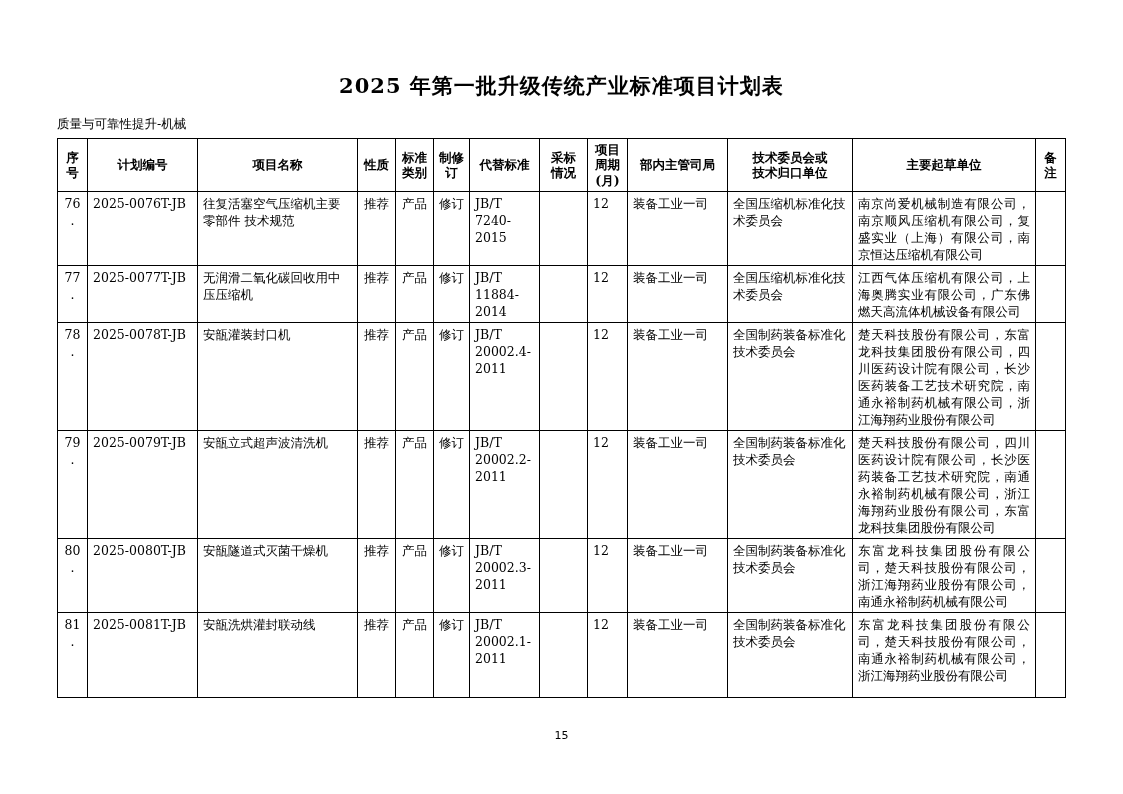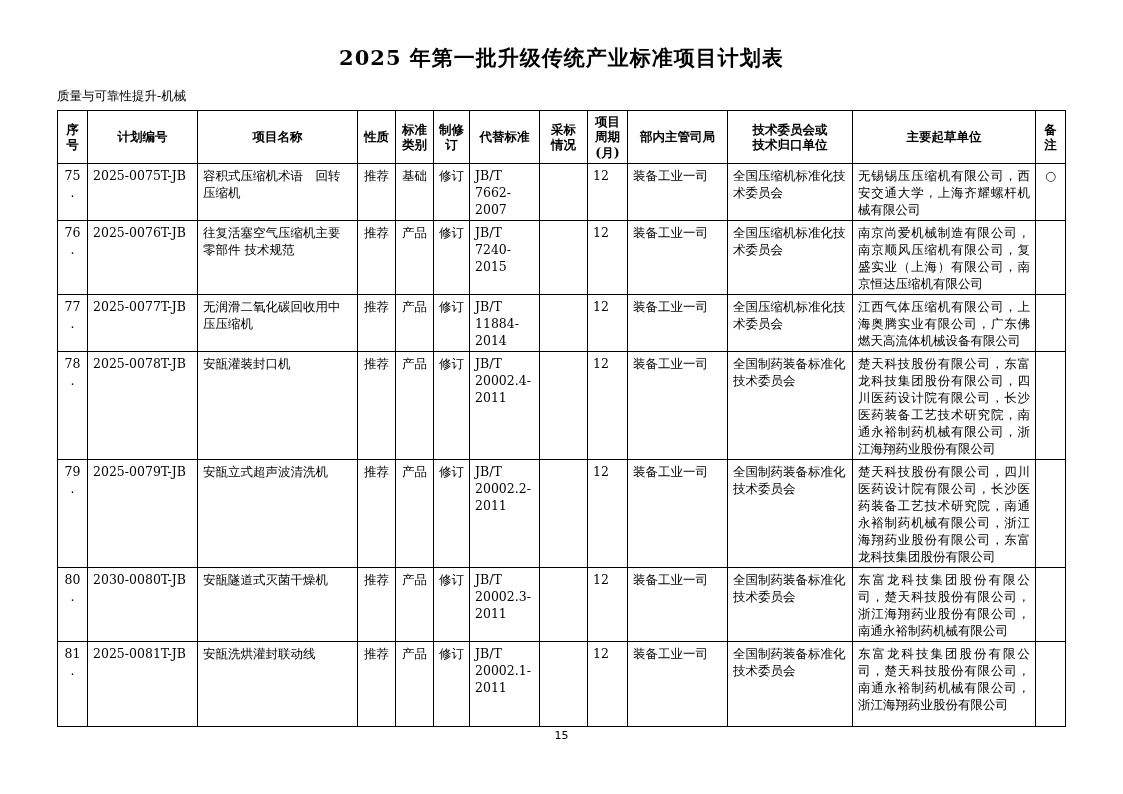--- a/index.html
+++ b/index.html
@@ -1,20 +1,20 @@
 <!DOCTYPE html>
 <html><head>
 <meta charset="utf-8">
 <style>
   html,body{margin:0;padding:0;background:#888;}
   .page{
     width:1123px;height:794px;background:#ffffff;margin:0 auto;
     position:relative;overflow:hidden;color:#000;
     font-family:"DejaVu Serif","Liberation Serif",serif;
-    box-sizing:border-box;padding-top:44px;
+    box-sizing:border-box;padding-top:72px;
   }
   .title{
     margin:0 0 16px 0;text-align:center;
     font-size:21px;font-weight:bold;letter-spacing:1px;
   }
   .subtitle{
     margin:0 10px 5px 57px;font-size:12.5px;
   }
   table.std{
     border-collapse:collapse;table-layout:fixed;
@@ -91,35 +91,20 @@
           <th>部内主管司局</th>
           <th>技术委员会或
 技术归口单位</th>
           <th>主要起草单位</th>
           <th>备
 注</th>
         </tr>
     </thead>
     <tbody>
         <tr>
-          <td class="c-seq" style="height: 50px;">75.</td>
-          <td class="c-plan">2025-0075T-JB</td>
-          <td class="c-name">容积式压缩机术语　回转压缩机</td>
-          <td class="c-center">推荐</td>
-          <td class="c-center">基础</td>
-          <td class="c-center">修订</td>
-          <td class="c-replaced">JB/T 7662-2007</td>
-          <td class="c-center"></td>
-          <td class="c-period">12</td>
-          <td class="c-dept">装备工业一司</td>
-          <td class="c-committee">全国压缩机标准化技术委员会</td>
-          <td class="c-drafters">无锡锡压压缩机有限公司，西安交通大学，上海齐耀螺杆机械有限公司</td>
-          <td class="c-remark">○</td>
-        </tr>
-        <tr>
           <td class="c-seq" style="height: 61px;">76.</td>
           <td class="c-plan">2025-0076T-JB</td>
           <td class="c-name">往复活塞空气压缩机主要零部件 技术规范</td>
           <td class="c-center">推荐</td>
           <td class="c-center">产品</td>
           <td class="c-center">修订</td>
           <td class="c-replaced">JB/T 7240-2015</td>
           <td class="c-center"></td>
           <td class="c-period">12</td>
           <td class="c-dept">装备工业一司</td>
@@ -167,21 +152,21 @@
           <td class="c-replaced">JB/T 20002.2-2011</td>
           <td class="c-center"></td>
           <td class="c-period">12</td>
           <td class="c-dept">装备工业一司</td>
           <td class="c-committee">全国制药装备标准化技术委员会</td>
           <td class="c-drafters">楚天科技股份有限公司，四川医药设计院有限公司，长沙医药装备工艺技术研究院，南通永裕制药机械有限公司，浙江海翔药业股份有限公司，东富龙科技集团股份有限公司</td>
           <td class="c-remark"></td>
         </tr>
         <tr>
           <td class="c-seq" style="height: 71px;">80.</td>
-          <td class="c-plan">2030-0080T-JB</td>
+          <td class="c-plan">2025-0080T-JB</td>
           <td class="c-name">安瓿隧道式灭菌干燥机</td>
           <td class="c-center">推荐</td>
           <td class="c-center">产品</td>
           <td class="c-center">修订</td>
           <td class="c-replaced">JB/T 20002.3-2011</td>
           <td class="c-center"></td>
           <td class="c-period">12</td>
           <td class="c-dept">装备工业一司</td>
           <td class="c-committee">全国制药装备标准化技术委员会</td>
           <td class="c-drafters">东富龙科技集团股份有限公司，楚天科技股份有限公司，浙江海翔药业股份有限公司，南通永裕制药机械有限公司</td>

